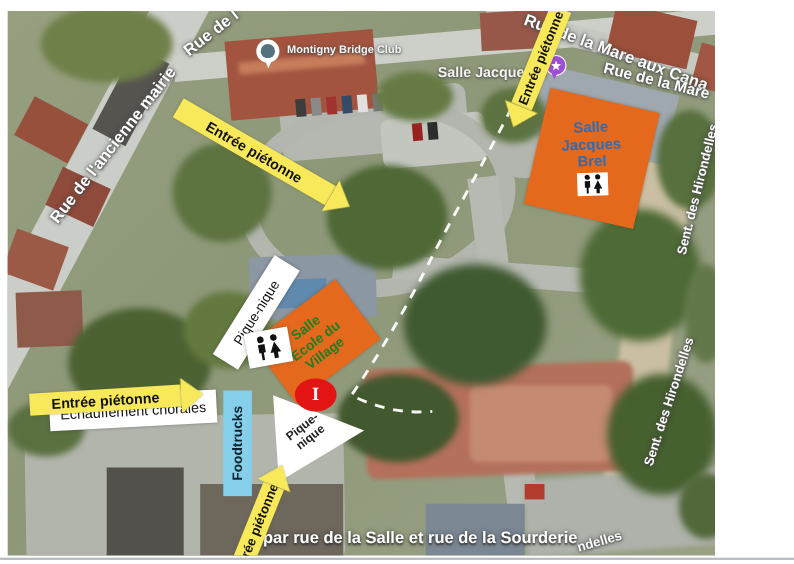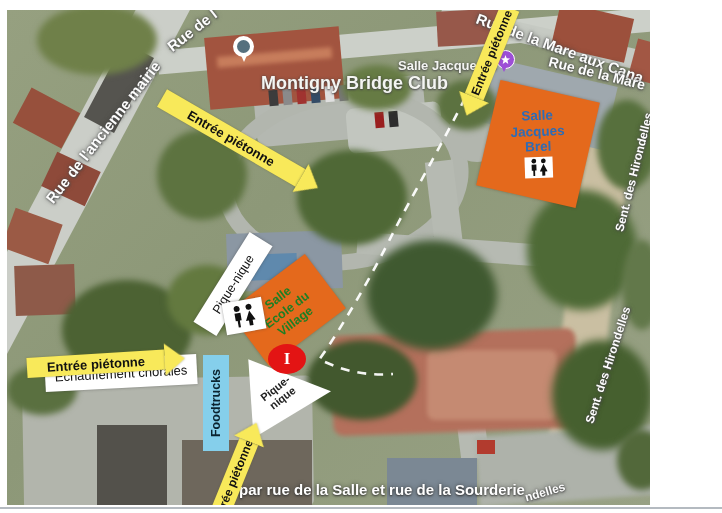--- a/index.html
+++ b/index.html
@@ -139,21 +139,21 @@
   <span class="street" style="left:185px;top:20px;font-size:15px;--r:-38deg">Rue de l</span>
   <span class="street" style="left:553px;top:38px;font-size:15px;--r:20deg">Rue de la Mare aux Cana</span>
   <span class="street" style="left:590px;top:63px;font-size:14px;--r:14deg">Rue de la Mare</span>
   <span class="street" style="left:627px;top:162px;font-size:12px;--r:-76deg">Sent. des Hirondelles</span>
   <span class="street" style="left:601px;top:355px;font-size:12px;--r:-72deg">Sent. des Hirondelles</span>
   <span class="street" style="left:538px;top:482px;font-size:12px;--r:-16deg">ndelles</span>
 
   <span class="pin" style="left:226px;top:26px;">
     <span class="pin-inner"></span>
   </span>
-  <span class="poi-label" style="left:254px;top:30px;font-size:18px;margin-top:33px;">Montigny Bridge Club</span>
+  <span class="poi-label" style="left:254px;top:30px;font-size:10px;">Montigny Bridge Club</span>
   <span class="poi-label" style="left:391px;top:48px;font-size:13px;">Salle Jacques B</span>
   <span class="venue" style="left:489px;top:40px;">
     <svg width="9" height="9" viewBox="0 0 10 10">
       <polygon points="5,0 6.3,3.5 10,3.8 7.2,6.2 8.1,10 5,7.8 1.9,10 2.8,6.2 0,3.8 3.7,3.5" fill="#fff"></polygon>
     </svg>
   </span>
 
   <div class="arrow" style="left:155px;top:72px;transform:rotate(30deg);">
     <div class="shaft" style="width:160px;">
           <span class="lbl">Entrée piétonne</span>

